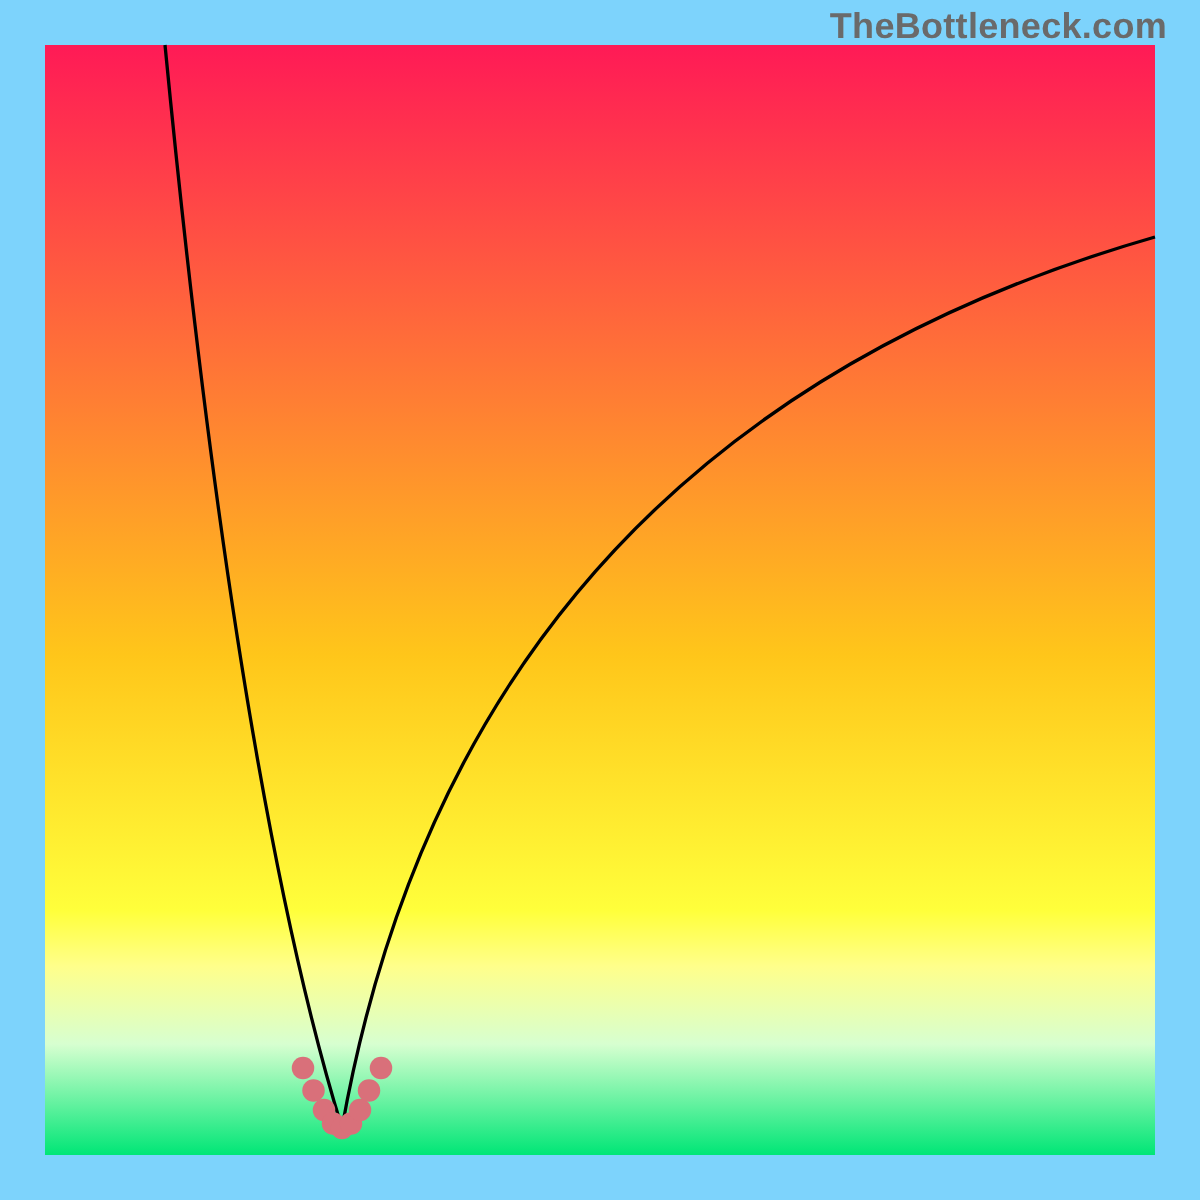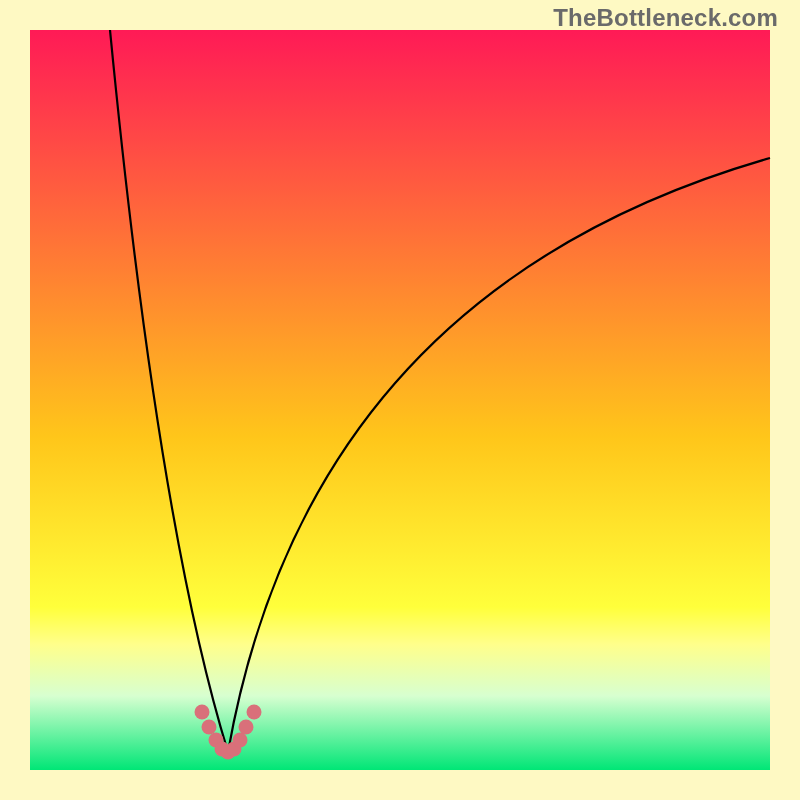--- a/index.html
+++ b/index.html
@@ -1,16 +1,16 @@
 <!DOCTYPE html>
 <html><head>
 <meta charset="utf-8">
 <style>
   html,body{margin:0;padding:0;background:#000;}
-  .stage{position:relative;width:800px;height:800px;background:#fef9c3;overflow:hidden;}
+  .stage{position:relative;width:800px;height:800px;background:#7dd3fc;overflow:hidden;}
   .watermark{
     position:absolute;top:4px;right:22px;
     font-family:Arial,Helvetica,sans-serif;
     font-size:24px;font-weight:600;
     color:#6a6a6a;letter-spacing:.2px;
     user-select:none;
   }
   svg{display:block;}
 </style>
 </head>

